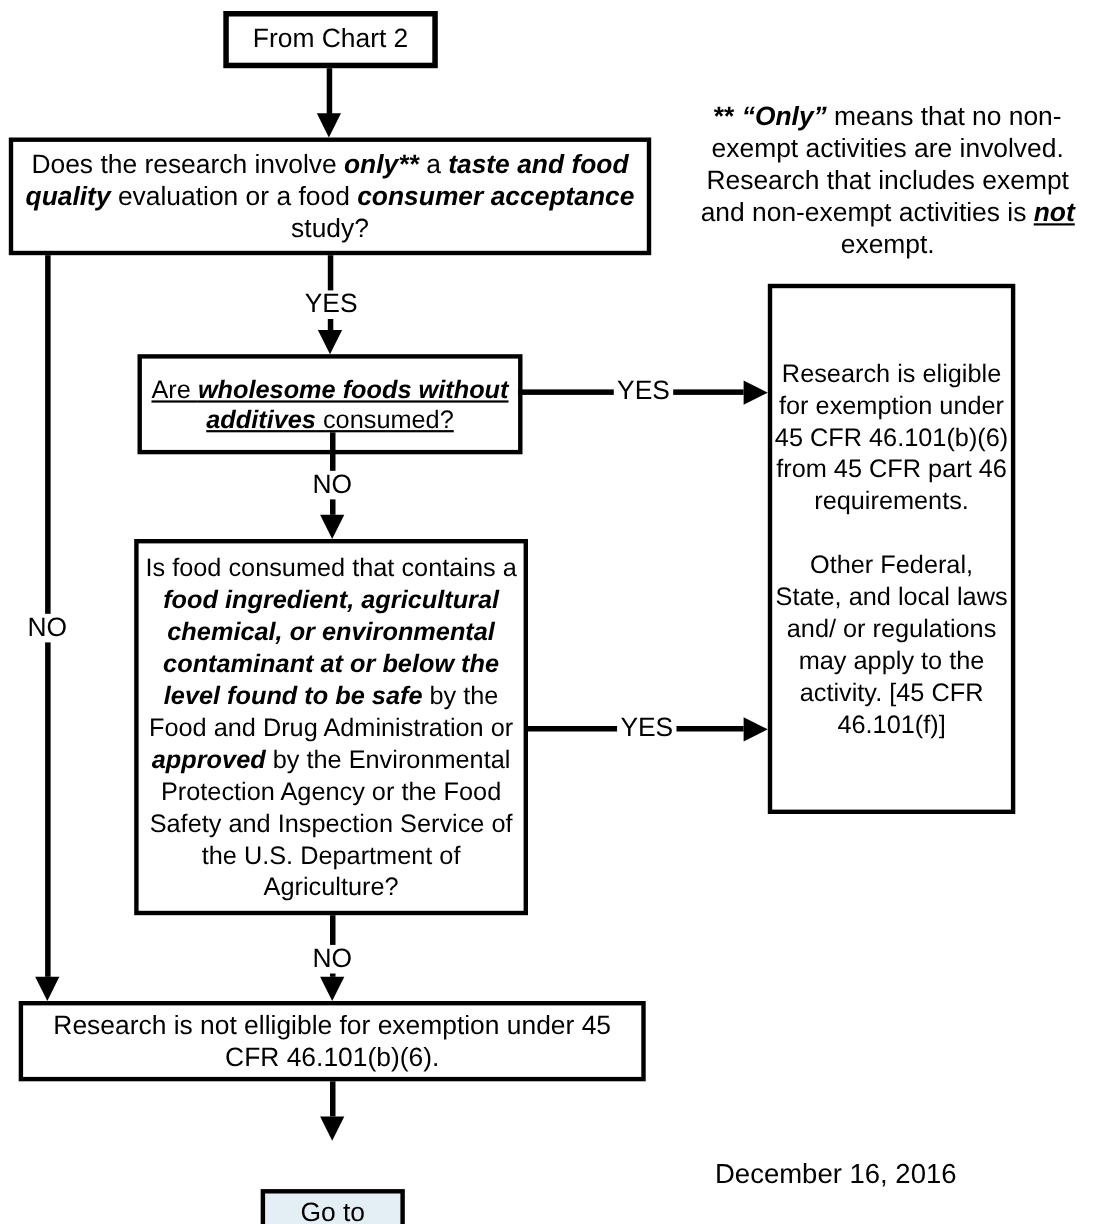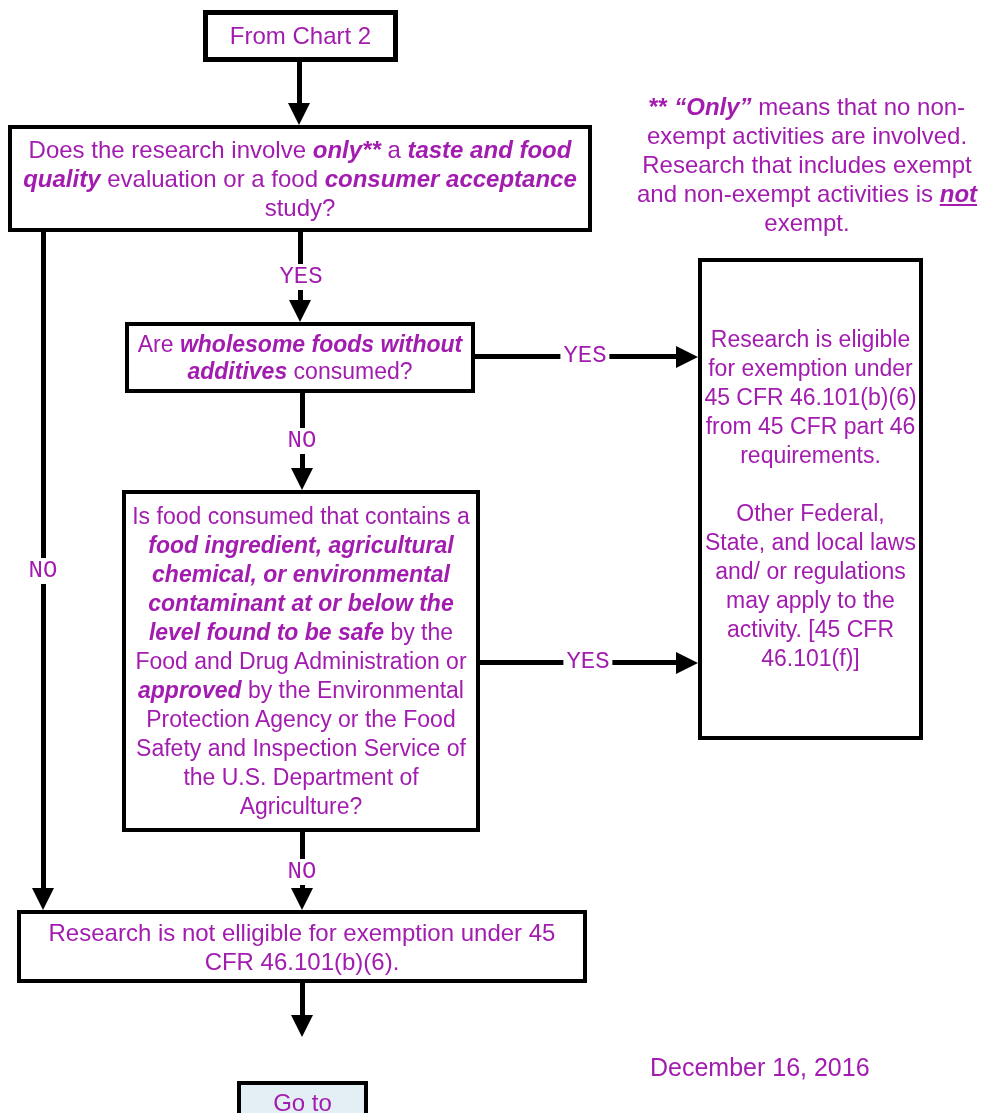--- a/index.html
+++ b/index.html
@@ -1,18 +1,18 @@
 <!DOCTYPE html>
 <html><head>
 <meta charset="utf-8">
 <style>
   html,body { margin:0; padding:0; background:#fff; }
   .canvas {
     position:relative; width:1000px; height:1113px; background:#ffffff;
-    font-family:"Liberation Sans","DejaVu Sans",sans-serif; color:#a21caf;
+    font-family:"Liberation Sans","DejaVu Sans",sans-serif; color:#000000;
     overflow:hidden;
   }
   .node {
     position:absolute; box-sizing:border-box;
     border:4px solid #000; background:#fff;
     display:flex; flex-direction:column; align-items:center; justify-content:center;
     text-align:center;
   }
   .b { font-weight:bold; }
   .i { font-style:italic; }
@@ -24,27 +24,27 @@
     border-left:11px solid transparent; border-right:11px solid transparent;
     border-top:22px solid #000;
   }
   .arr-right {
     position:absolute; width:0; height:0;
     border-top:11px solid transparent; border-bottom:11px solid transparent;
     border-left:22px solid #000;
   }
   .elabel {
     position:absolute; background:#fff; font-size:24px; line-height:26px;
-    padding:0 3px; transform:translate(-50%,-50%); white-space:nowrap;font-family:Liberation Mono, monospace;
+    padding:0 3px; transform:translate(-50%,-50%); white-space:nowrap;
   }
   
   #n-from   { left:203px; top:10px;  width:195px; height:52px;  border-width:5px; font-size:24px; }
   #n-q1     { left:8px;   top:125px; width:584px; height:107px; font-size:24px; line-height:29px; padding:0 4px;align-items:flex-end; }
   #n-note   { position:absolute; left:620px; top:92px; width:374px; font-size:24px; line-height:29px; text-align:center; }
-  #n-q2     { left:125px; top:322px; width:350px; height:71px;  font-size:23px; line-height:27px; padding:0 2px; }
+  #n-q2     { left:125px; top:322px; width:350px; height:91px;  font-size:23px; line-height:27px; padding:0 2px;text-decoration:underline; }
   #n-q3     { left:122px; top:490px; width:358px; height:342px; font-size:23px; line-height:29px; padding:18px 2px; }
   #n-elig   { left:698px; top:258px; width:225px; height:482px; font-size:23px; line-height:29px; padding:0 2px; }
   #n-elig .para1 { margin-bottom:29px; }
   #n-noelig { left:17px;  top:910px; width:570px; height:73px;  font-size:24px; line-height:29px;align-items:flex-end; }
   #n-goto   { left:237px; top:1037px; width:131px; height:71px; font-size:24px; line-height:28px; }
   #date-label { position:absolute; left:650px; top:1053px; font-size:25px; }
 </style>
 </head>
 <body>
 

